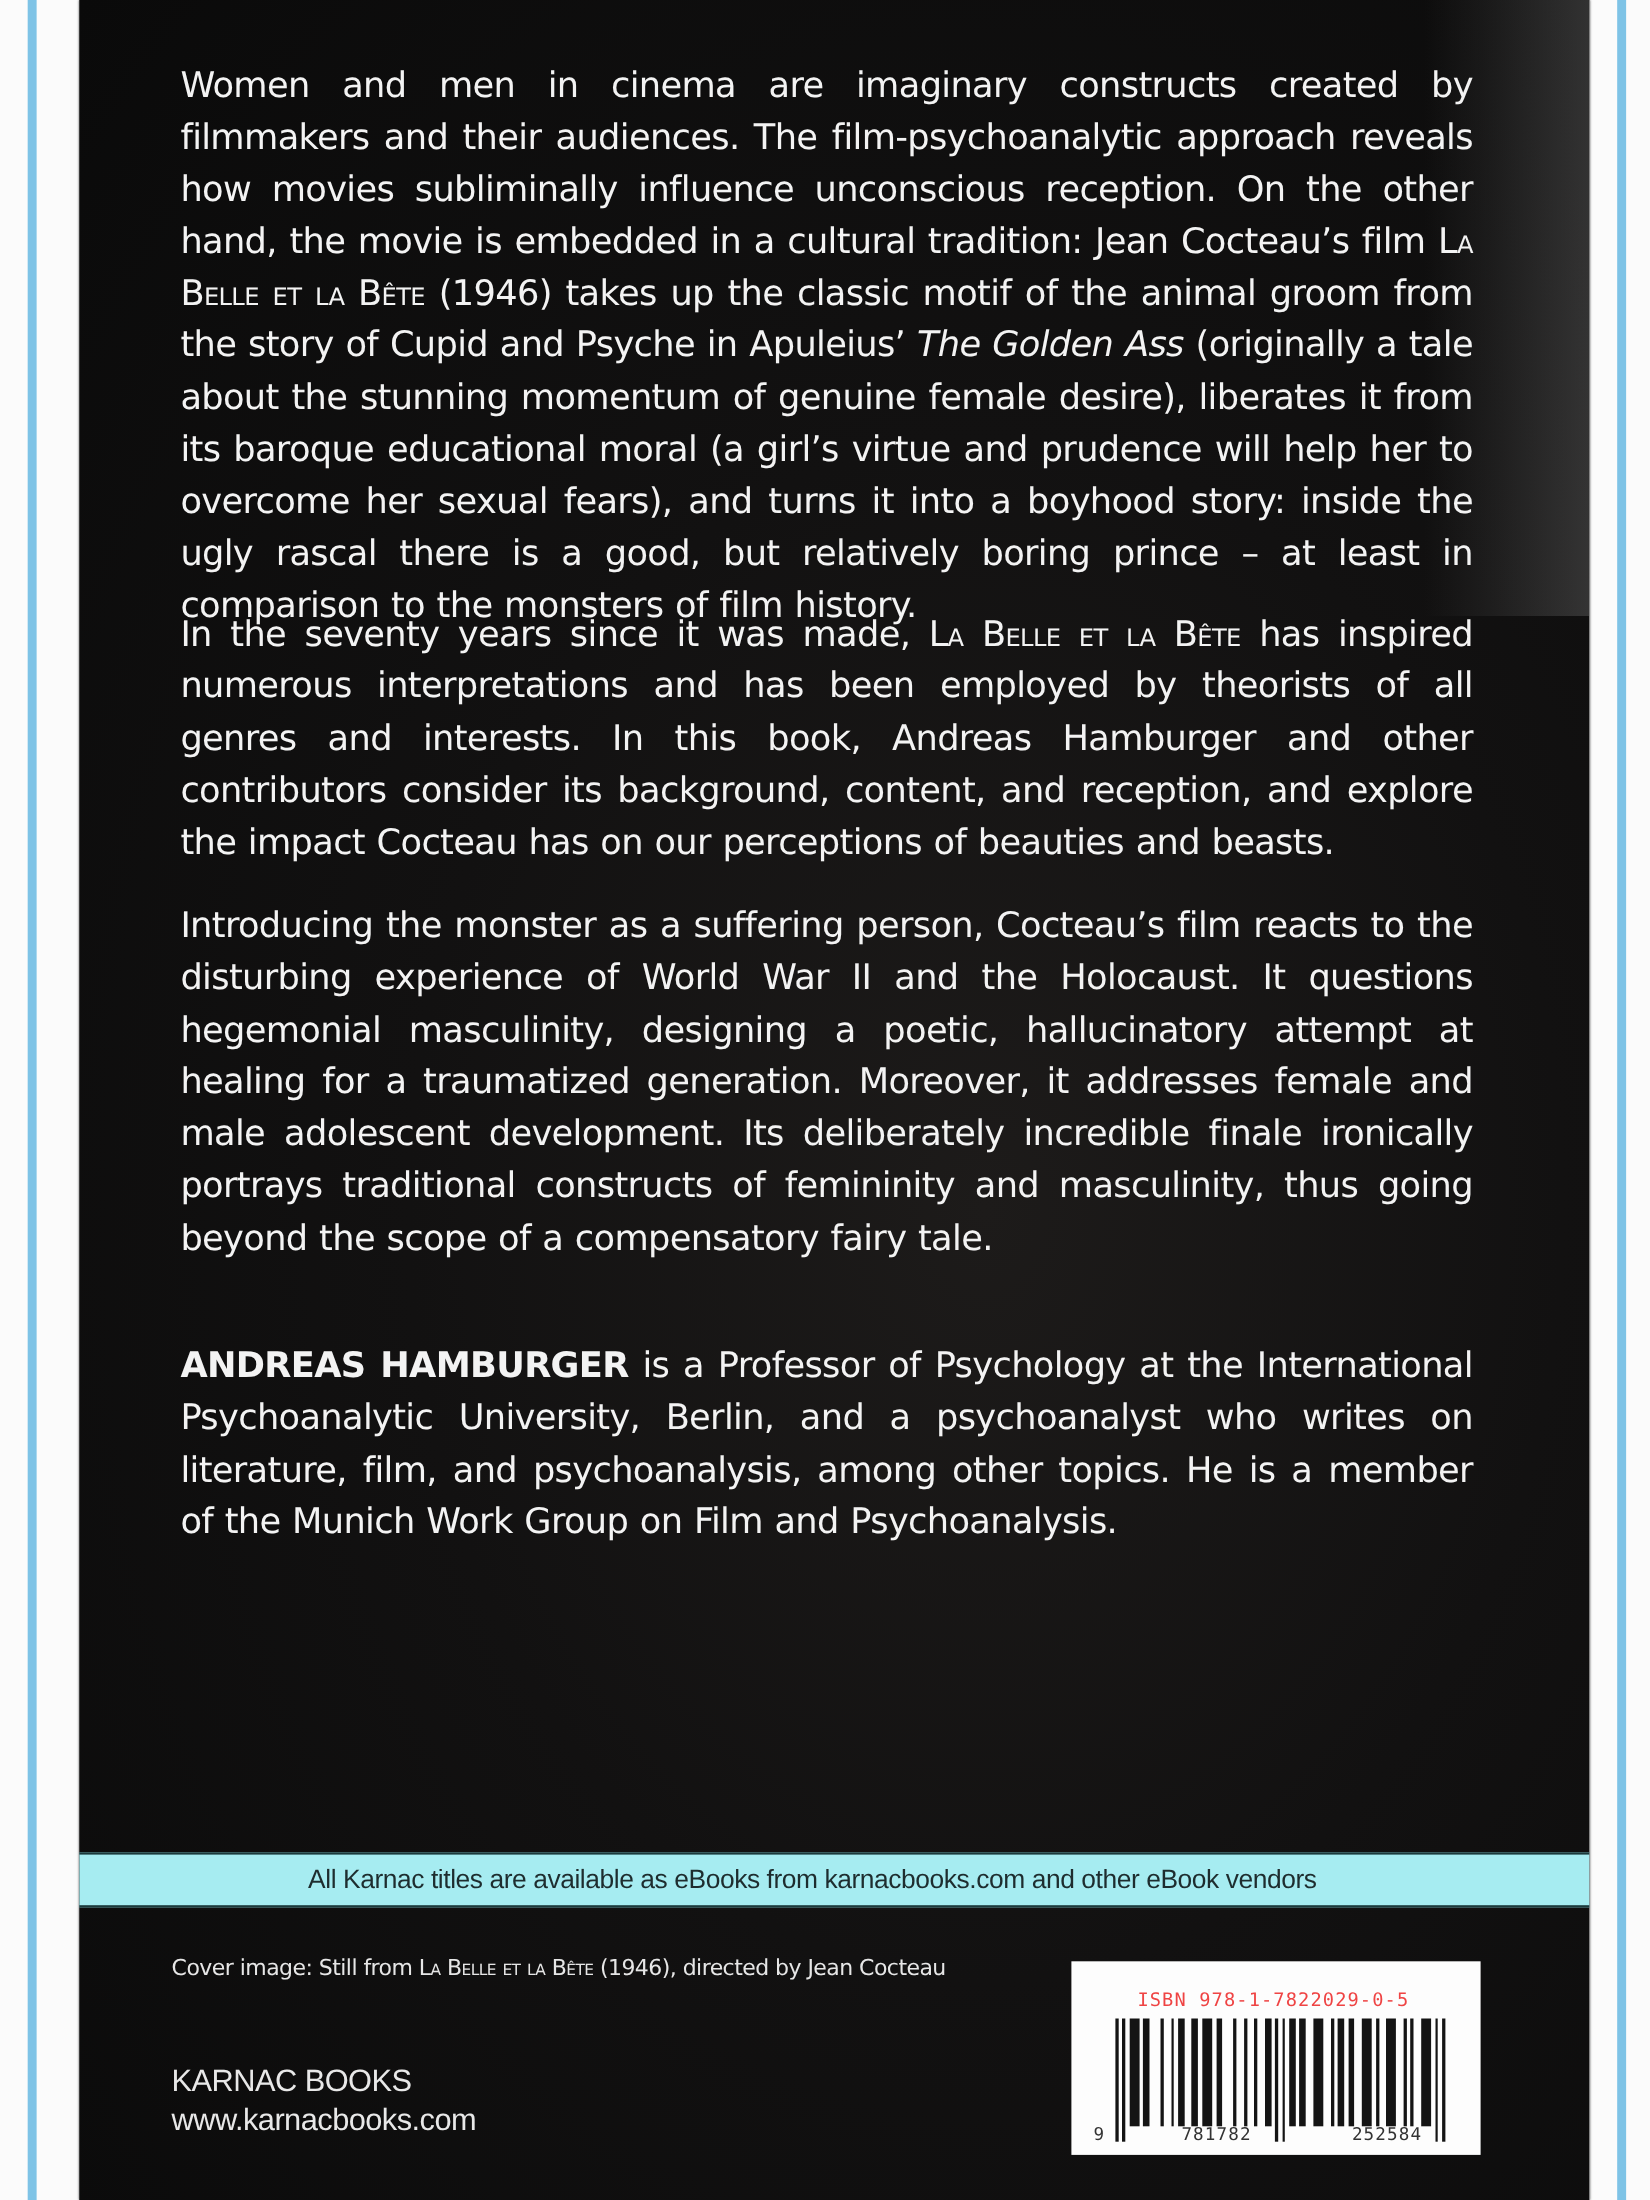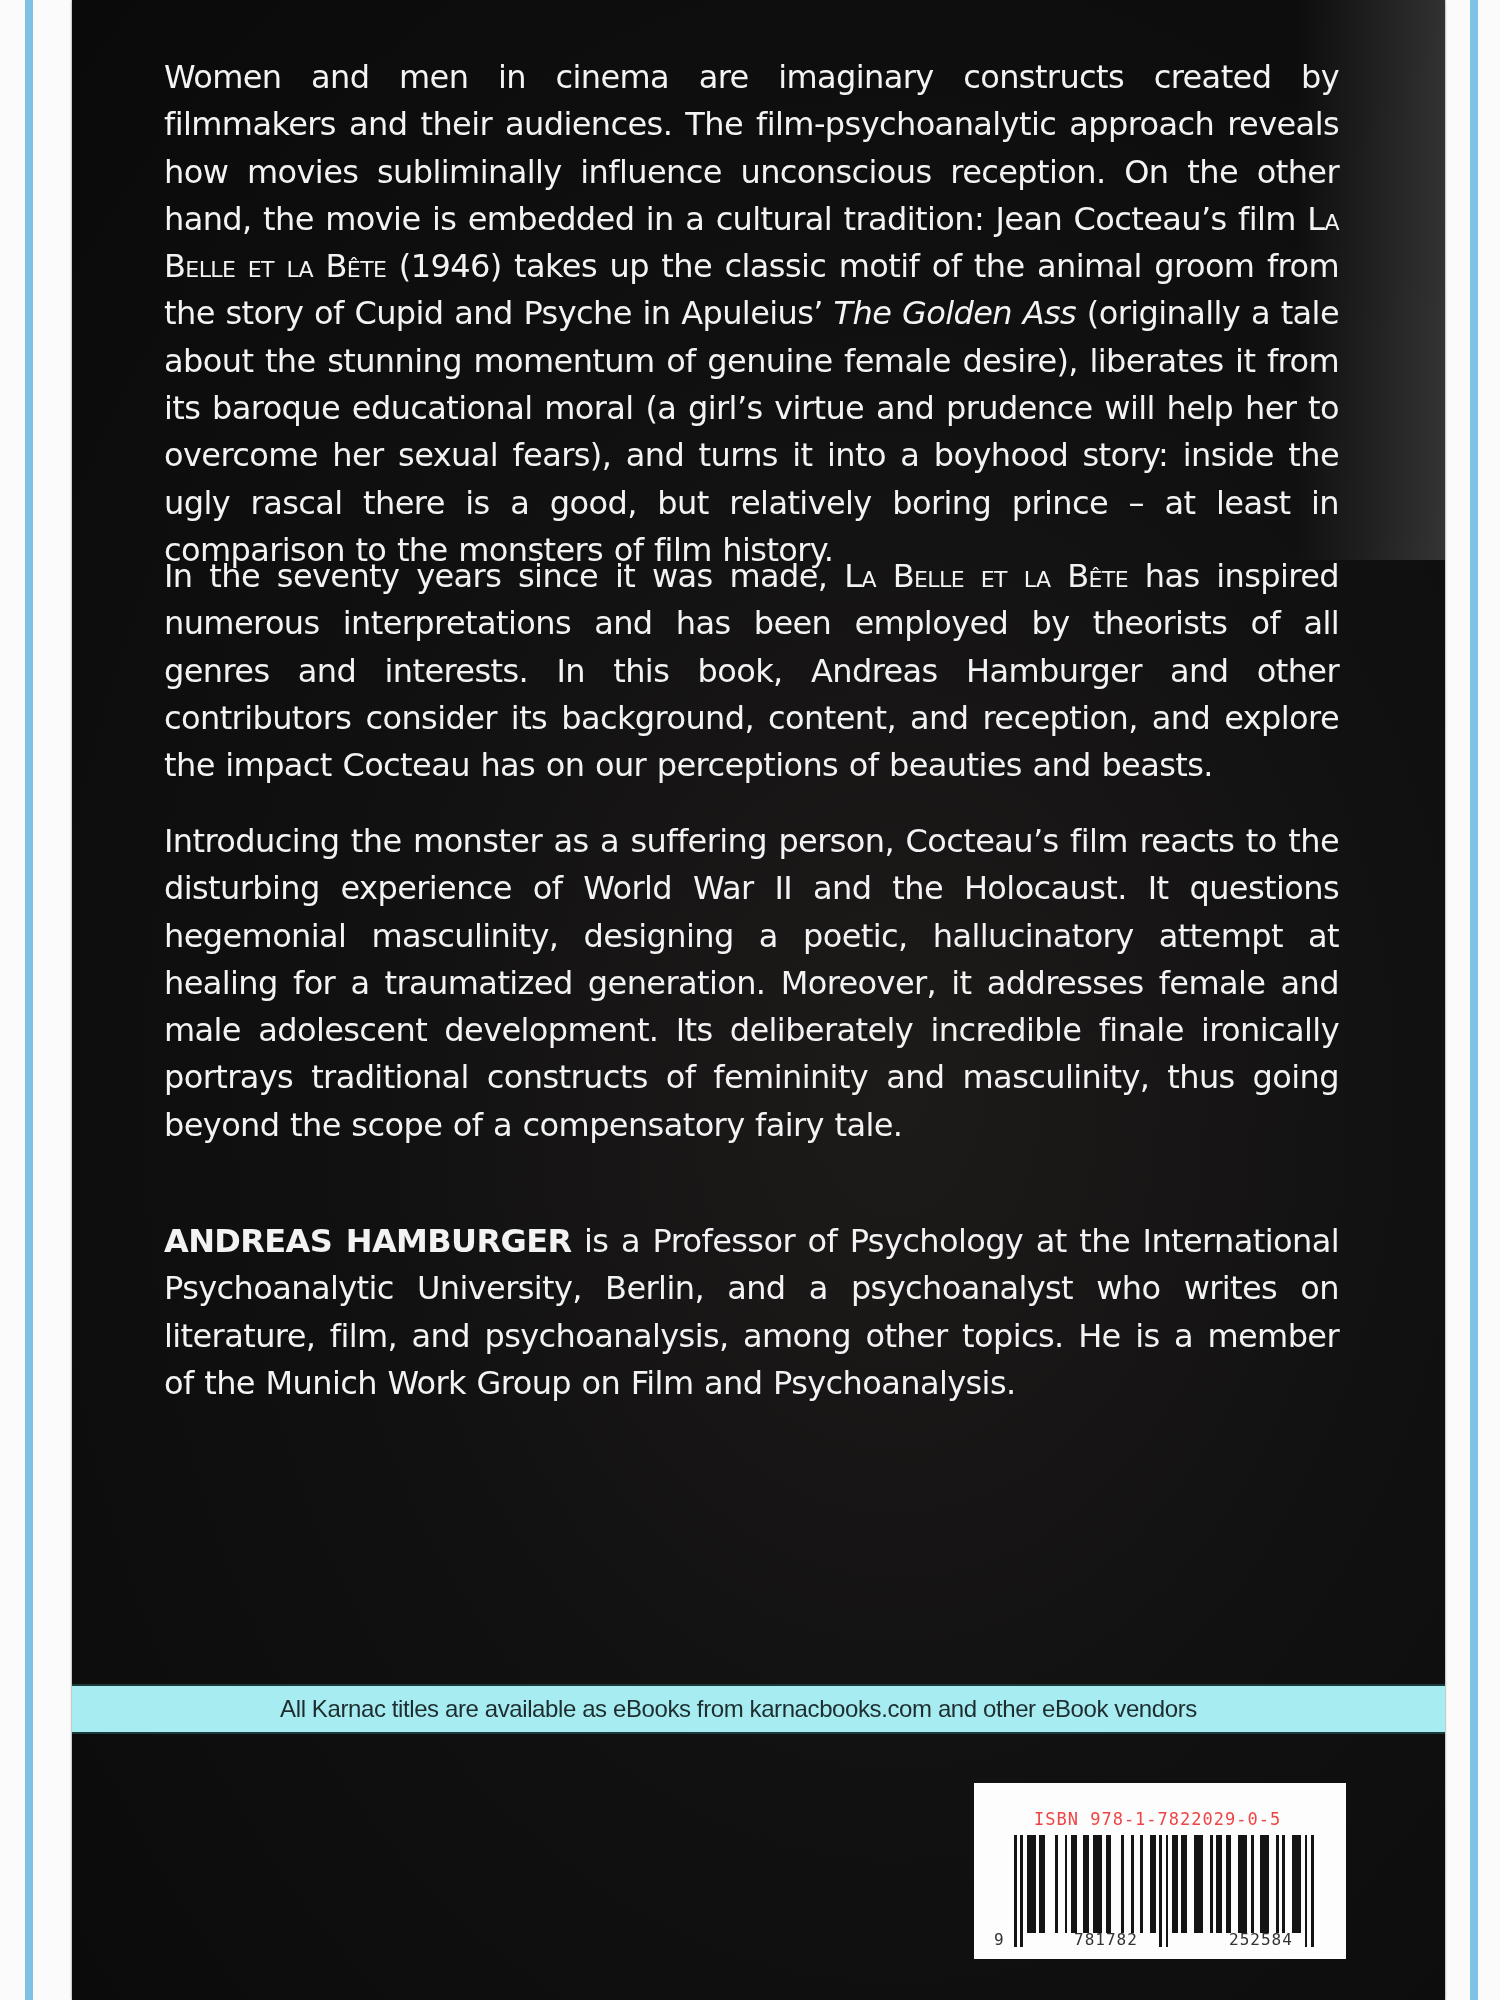--- a/index.html
+++ b/index.html
@@ -166,21 +166,28 @@
   </div>
 
   <div class="text-block p4">
     <p><span class="author-name">ANDREAS HAMBURGER</span><span> is a Professor of Psychology at the International Psychoanalytic University, Berlin, and a psychoanalyst who writes on literature, film, and psychoanalysis, among other topics. He is a member of the Munich Work Group on Film and Psychoanalysis.</span></p>
   </div>
 
   <div class="ebook-banner">
     <span>All Karnac titles are available as eBooks from karnacbooks.com and other eBook vendors</span>
   </div>
 
-
+  <div class="cover-credit">
+    <span>Cover image: Still from </span><span class="smallcaps">La Belle et la Bête</span><span> (1946), directed by Jean Cocteau</span>
+  </div>
+
+  <div class="publisher">
+    <div>KARNAC BOOKS</div>
+    <div>www.karnacbooks.com</div>
+  </div>
 
   <div class="barcode-box">
     <div class="isbn-label">ISBN  978-1-7822029-0-5</div>
     <div class="bars" id="bars">
         <div class="bar guard" style="left: 0px; width: 2.75789px; height: 112px;"></div>
         <div class="bar guard" style="left: 6.31579px; width: 2.75789px; height: 112px;"></div>
         <div class="bar" style="left: 12.6316px; width: 9.07368px; height: 98px;"></div>
         <div class="bar" style="left: 25.2632px; width: 5.91579px; height: 98px;"></div>
         <div class="bar" style="left: 41.0526px; width: 2.75789px; height: 98px;"></div>
         <div class="bar" style="left: 50.5263px; width: 2.75789px; height: 98px;"></div>

